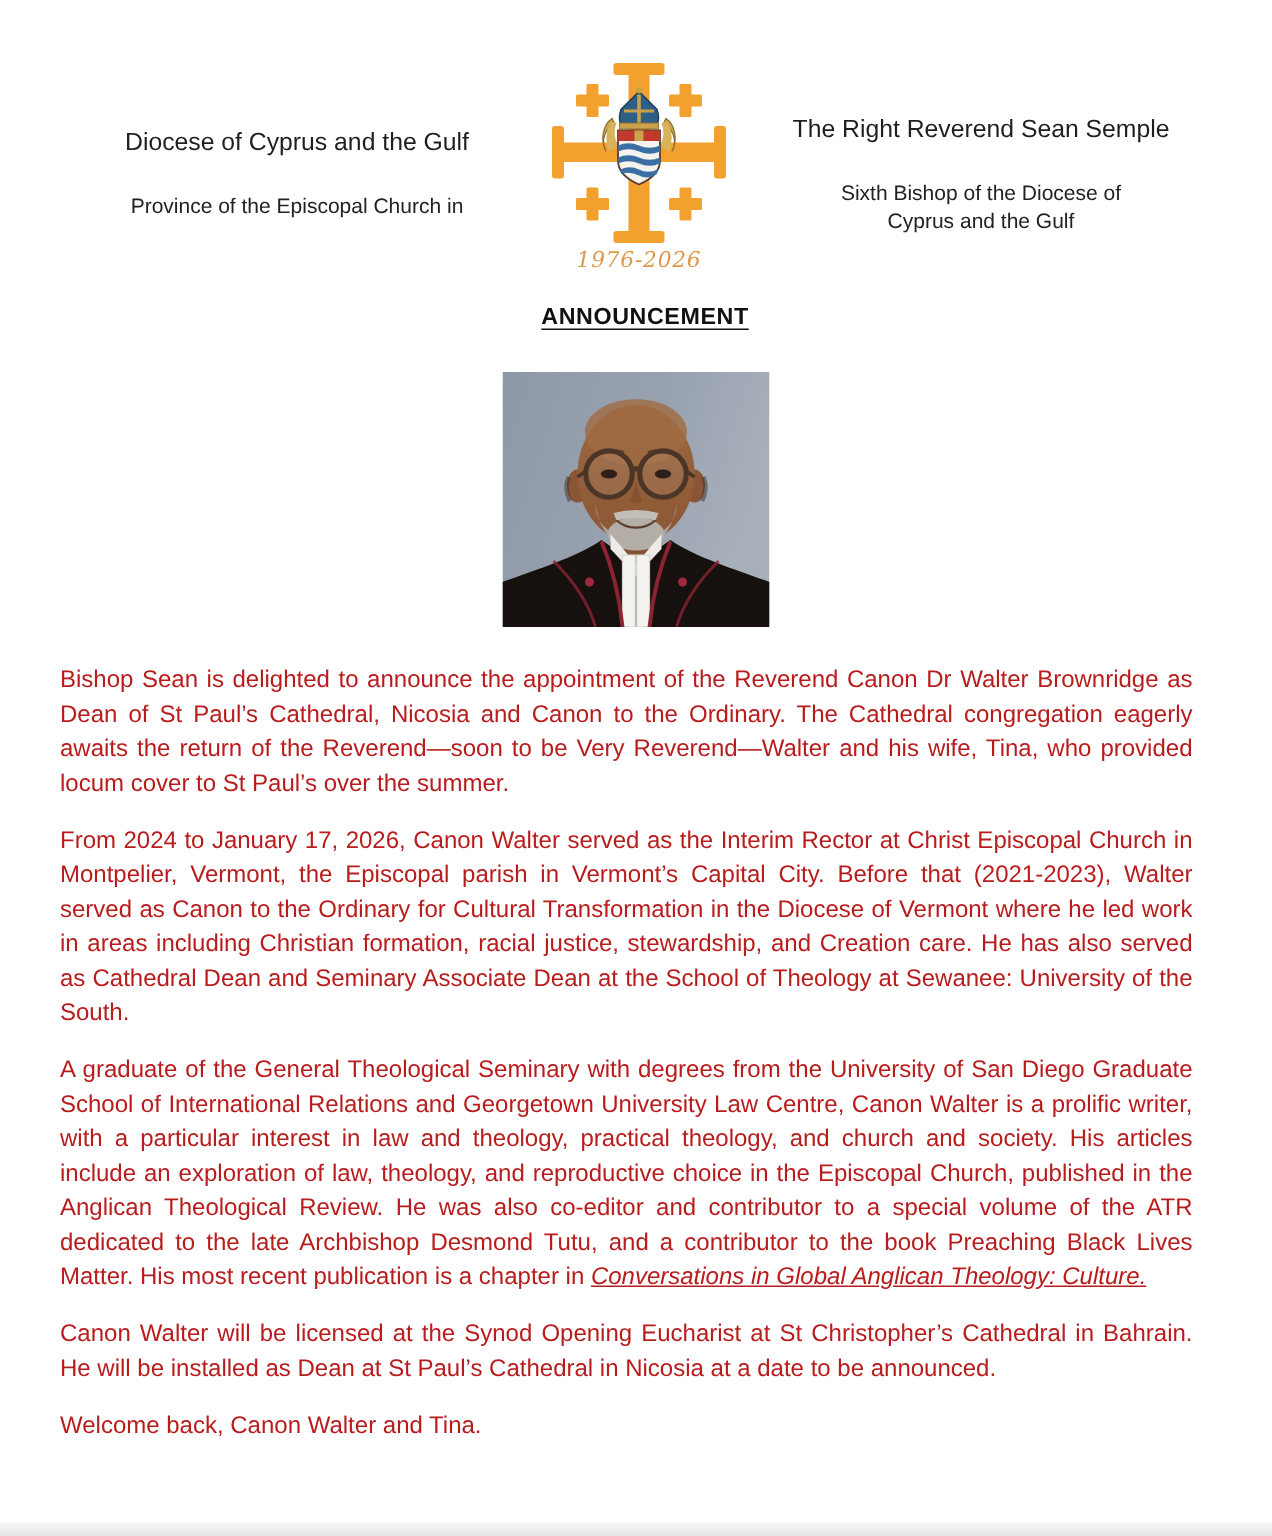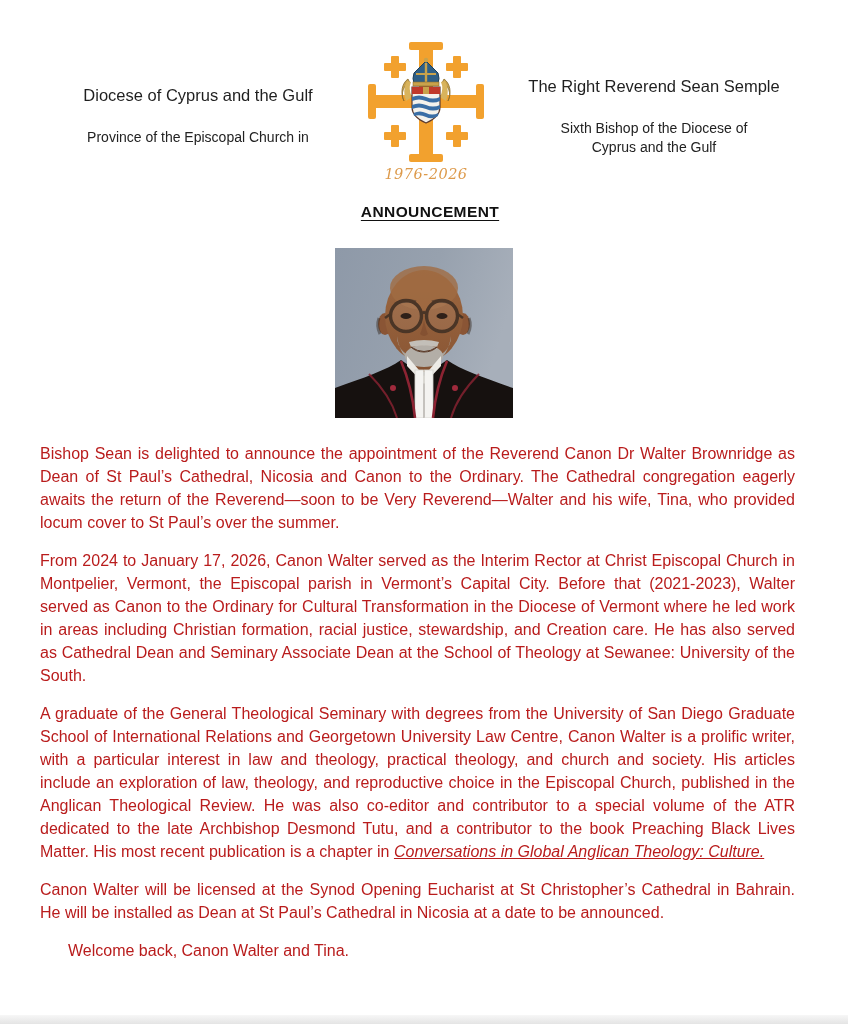--- a/index.html
+++ b/index.html
@@ -48,21 +48,21 @@
     width:755px;
     margin:24px 0 0 40px;
   }
   .bodytext p {
     font-size:16px;
     line-height:23px;
     text-align:justify;
     margin-bottom:15px;
     color:#b91c1c;
   }
-  .bodytext p:last-child { margin-bottom:0;margin-left:28px; }
+  .bodytext p:last-child { margin-bottom:0; }
   .italic { font-style:italic;text-decoration:underline; }
   .bottom-strip {
     position:absolute;
     left:0; bottom:0;
     width:848px; height:9px;
     background:linear-gradient(#f7f7f7,#e4e4e4);
   }
 </style>
 </head>
 <body>

